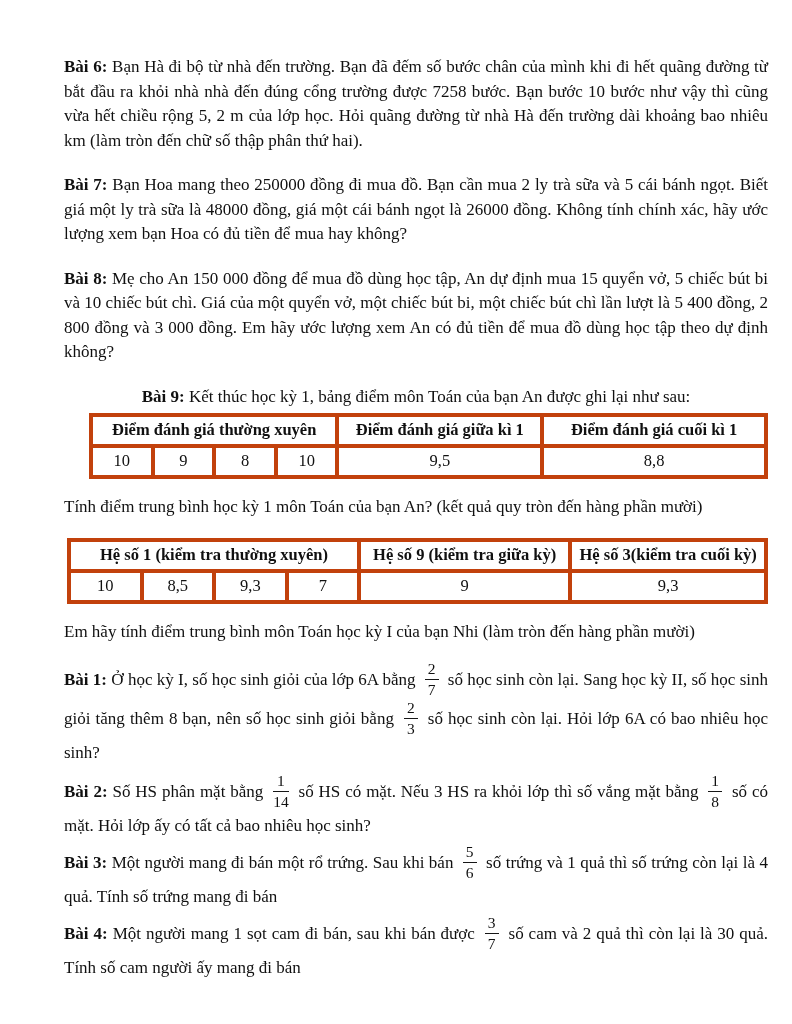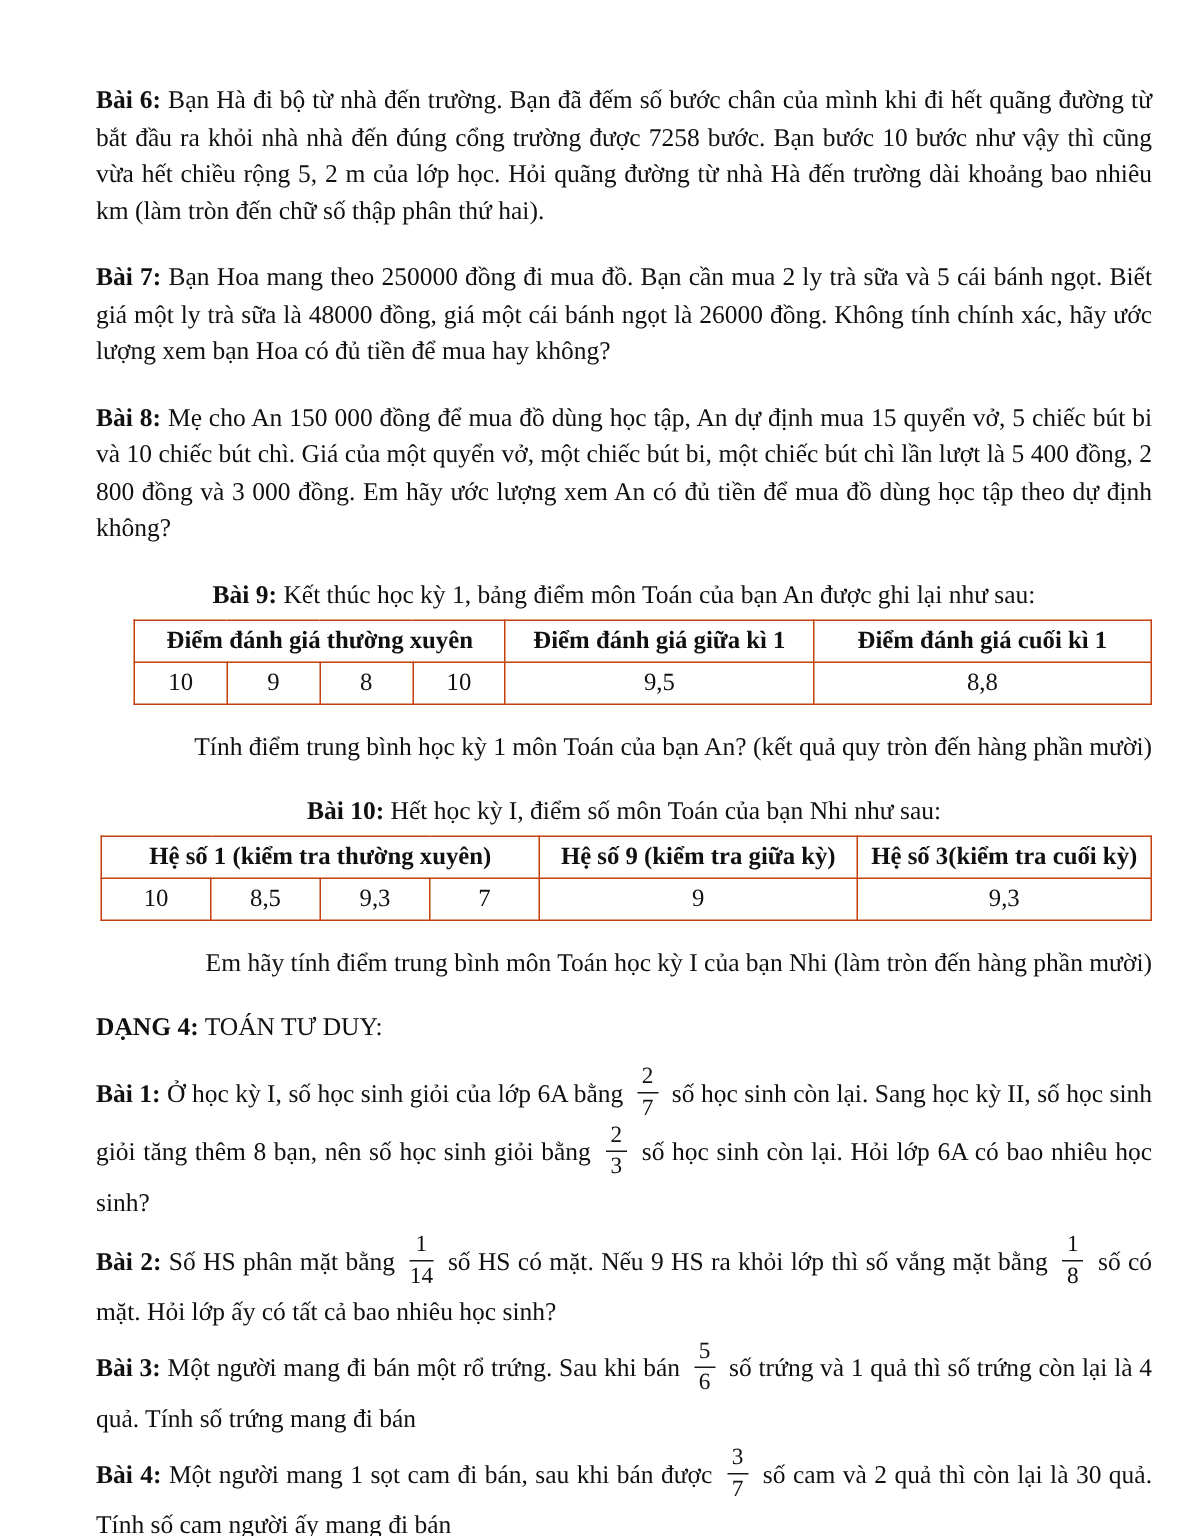--- a/index.html
+++ b/index.html
@@ -26,36 +26,36 @@
   p.para {
     margin: 0 0 20px 0;
     text-align: justify;
   }
   p.single {
     margin: 0 0 4px 0;
     text-align: center;
   }
   p.question {
     margin: 0 0 18px 0;
-    text-align: right;
+    text-align: left;
   }
   p.heading {
     margin: 0 0 14px 0;
     text-align: left;
   }
   .lbl { font-weight: bold; }
   table.score-table {
     border-collapse: collapse;
     table-layout: fixed;
     margin: 2px 0 16px 25px;
     font-size: 16.5px;
   }
   table.score-table.t2 { margin-left: 3px; }
   .score-table th, .score-table td {
-    border: 1px solid #c2410c;
+    border: 4px solid #c2410c;
     text-align: center;
     vertical-align: middle;
     padding: 1px 3px;
     height: 25px;
     overflow: hidden;
     white-space: nowrap;
   }
   .score-table th { font-weight: bold; }
   p.frac-para {
     margin: 0 0 8px 0;
@@ -126,24 +126,20 @@
         <td>8</td>
         <td>10</td>
         <td>9,5</td>
         <td>8,8</td>
       </tr>
     </tbody>
   </table>
 
   <p class="question">Tính điểm trung bình học kỳ 1 môn Toán của bạn An? (kết quả quy tròn đến hàng phần mười)</p>
 
-  <p class="single">
-    <span class="lbl">Bài 10:</span>
-    <span>Hết học kỳ I, điểm số môn Toán của bạn Nhi như sau:</span>
-  </p>
 
   <table class="score-table t2">
     <colgroup>
       <col style="width:73px">
         <col style="width:73px">
         <col style="width:73px">
         <col style="width:73px">
       <col style="width:212px">
         <col style="width:196px">
     </colgroup>
@@ -159,39 +155,35 @@
         <td>9,3</td>
         <td>7</td>
         <td>9</td>
         <td>9,3</td>
       </tr>
     </tbody>
   </table>
 
   <p class="question">Em hãy tính điểm trung bình môn Toán học kỳ I của bạn Nhi (làm tròn đến hàng phần mười)</p>
 
-  <p class="heading">
-    <span class="lbl">DẠNG 4:</span>
-    <span>TOÁN TƯ DUY:</span>
-  </p>
 
   <p class="frac-para">
     <span class="lbl">Bài 1:</span>
     <span>Ở học kỳ I, số học sinh giỏi của lớp 6A bằng</span>
     <span class="frac"><span class="num">2</span><span class="den">7</span></span>
     <span>số học sinh còn lại. Sang học kỳ II, số học sinh giỏi tăng thêm 8 bạn, nên số học sinh giỏi bằng</span>
     <span class="frac"><span class="num">2</span><span class="den">3</span></span>
     <span>số học sinh còn lại. Hỏi lớp 6A có bao nhiêu học sinh?</span>
   </p>
 
   <p class="frac-para tight">
     <span class="lbl">Bài 2:</span>
     <span>Số HS phân mặt bằng</span>
     <span class="frac"><span class="num">1</span><span class="den">14</span></span>
-    <span>số HS có mặt. Nếu 9 HS ra khỏi lớp thì số vắng mặt bằng</span>
+    <span>số HS có mặt. Nếu 3 HS ra khỏi lớp thì số vắng mặt bằng</span>
     <span class="frac"><span class="num">1</span><span class="den">8</span></span>
     <span>số có mặt. Hỏi lớp ấy có tất cả bao nhiêu học sinh?</span>
   </p>
 
   <p class="frac-para tight">
     <span class="lbl">Bài 3:</span>
     <span>Một người mang đi bán một rổ trứng. Sau khi bán</span>
     <span class="frac"><span class="num">5</span><span class="den">6</span></span>
     <span>số trứng và 1 quả thì số trứng còn lại là 4 quả. Tính số trứng mang đi bán</span>
   </p>

